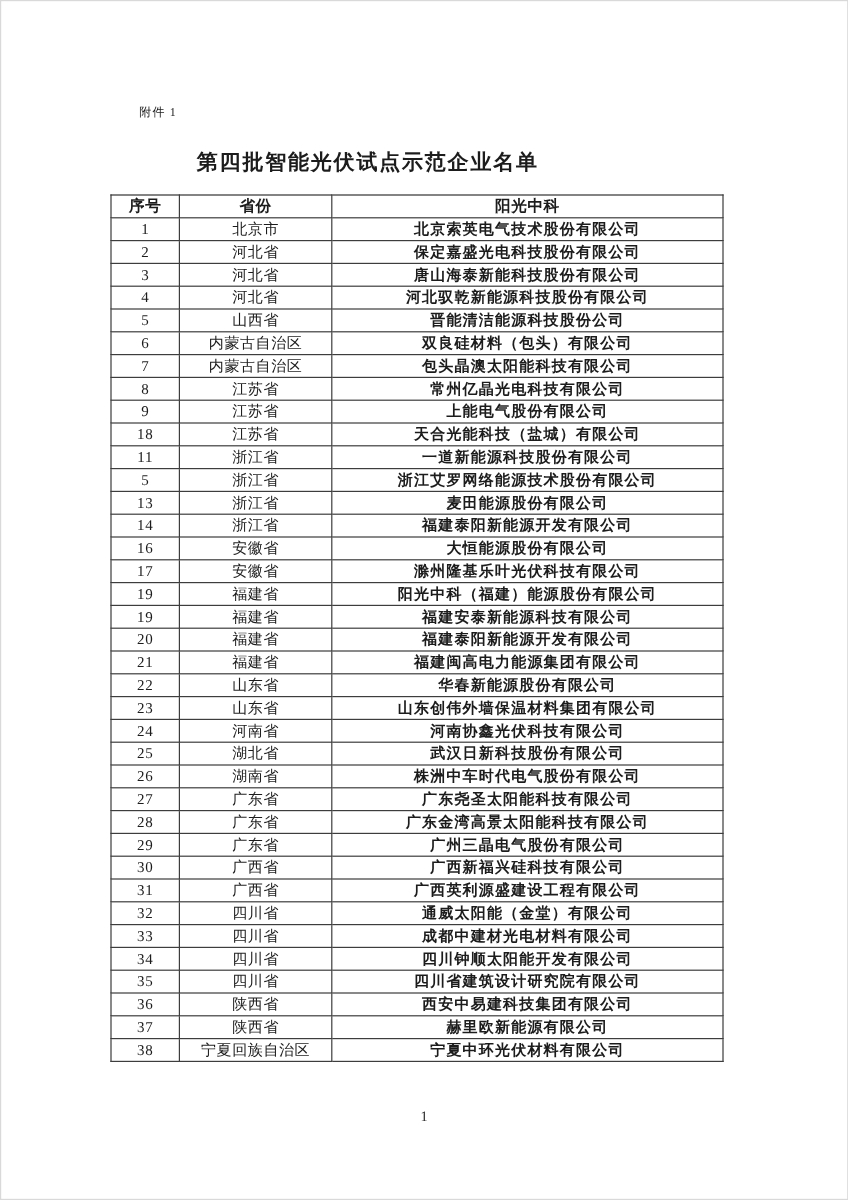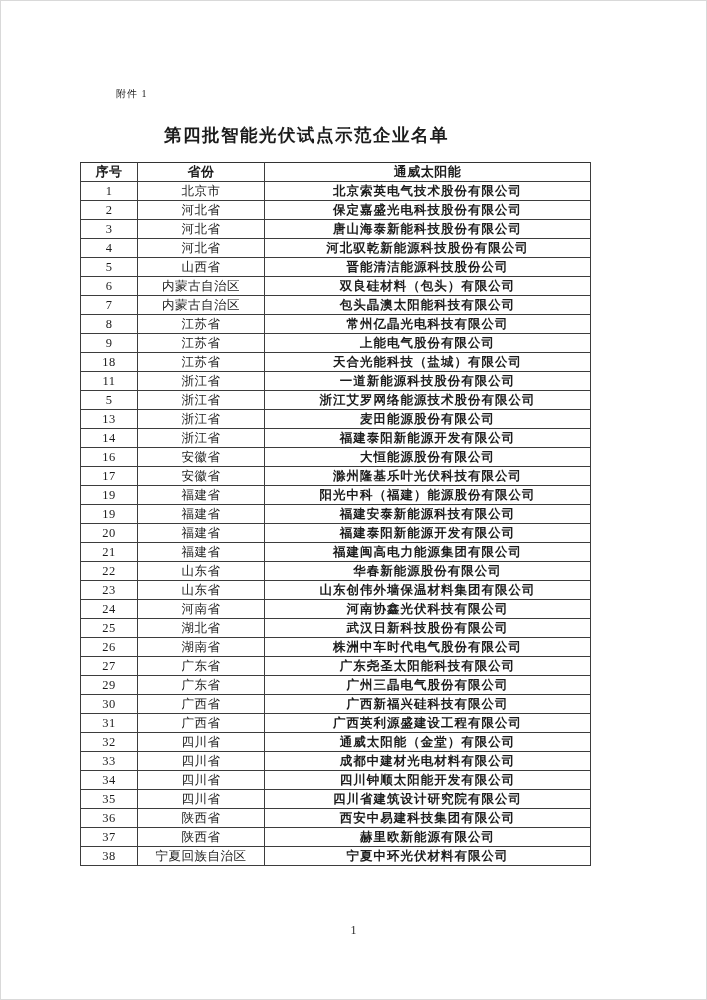--- a/index.html
+++ b/index.html
@@ -36,21 +36,21 @@
     left: 0;
     width: 613px;
     text-align: center;
     font-size: 17.5px;
     font-weight: bold;
     letter-spacing: 1.5px;
   }
   table.roster {
     position: absolute;
     top: 162px;
-    left: 80px;
+    left: 92px;
     width: 510px;
     border-collapse: collapse;
     table-layout: fixed;
     padding-left: 32px;
   }
   .roster col.c-no { width: 57px; }
   .roster col.c-prov { width: 127px; }
   .roster col.c-comp { width: 326px; }
   .roster th, .roster td {
     border: 1px solid #3d3d3d;
@@ -94,21 +94,21 @@
 <table class="roster" data-name="enterprise-table">
   <colgroup>
     <col class="c-no">
       <col class="c-prov">
       <col class="c-comp">
   </colgroup>
   <thead data-name="table-header-row">
     <tr>
       <th data-name="column-header-number">序号</th>
       <th data-name="column-header-province">省份</th>
-      <th data-name="column-header-company">通威太阳能</th>
+      <th data-name="column-header-company">阳光中科</th>
     </tr>
   </thead>
   <tbody data-name="table-body">
       <tr data-name="table-row">
         <td data-name="row-number-cell">1</td>
         <td data-name="province-cell">北京市</td>
         <td data-name="company-cell">北京索英电气技术股份有限公司</td>
       </tr>
       <tr data-name="table-row">
         <td data-name="row-number-cell">2</td>
@@ -229,20 +229,25 @@
         <td data-name="row-number-cell">26</td>
         <td data-name="province-cell">湖南省</td>
         <td data-name="company-cell">株洲中车时代电气股份有限公司</td>
       </tr>
       <tr data-name="table-row">
         <td data-name="row-number-cell">27</td>
         <td data-name="province-cell">广东省</td>
         <td data-name="company-cell">广东尧圣太阳能科技有限公司</td>
       </tr>
       <tr data-name="table-row">
+        <td data-name="row-number-cell">28</td>
+        <td data-name="province-cell">广东省</td>
+        <td data-name="company-cell">广东金湾高景太阳能科技有限公司</td>
+      </tr>
+      <tr data-name="table-row">
         <td data-name="row-number-cell">29</td>
         <td data-name="province-cell">广东省</td>
         <td data-name="company-cell">广州三晶电气股份有限公司</td>
       </tr>
       <tr data-name="table-row">
         <td data-name="row-number-cell">30</td>
         <td data-name="province-cell">广西省</td>
         <td data-name="company-cell">广西新福兴硅科技有限公司</td>
       </tr>
       <tr data-name="table-row">

